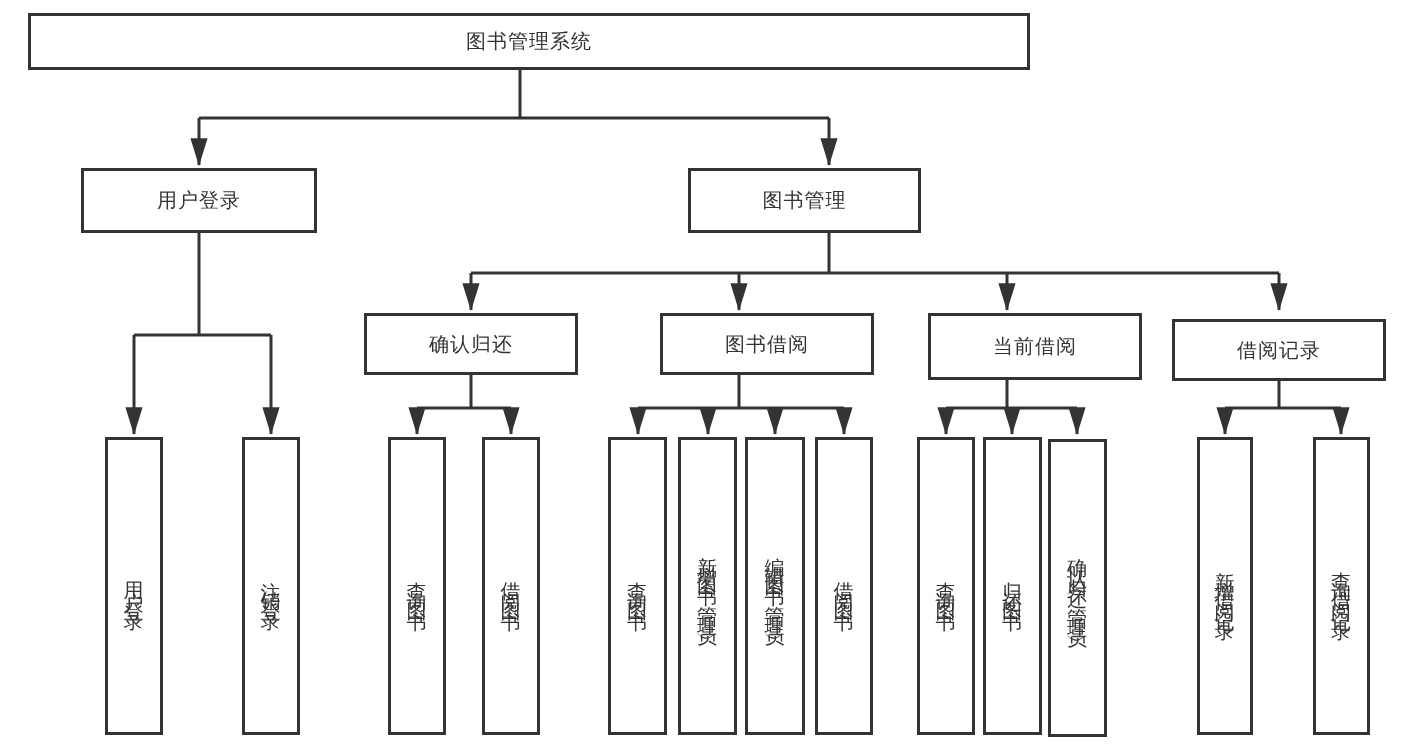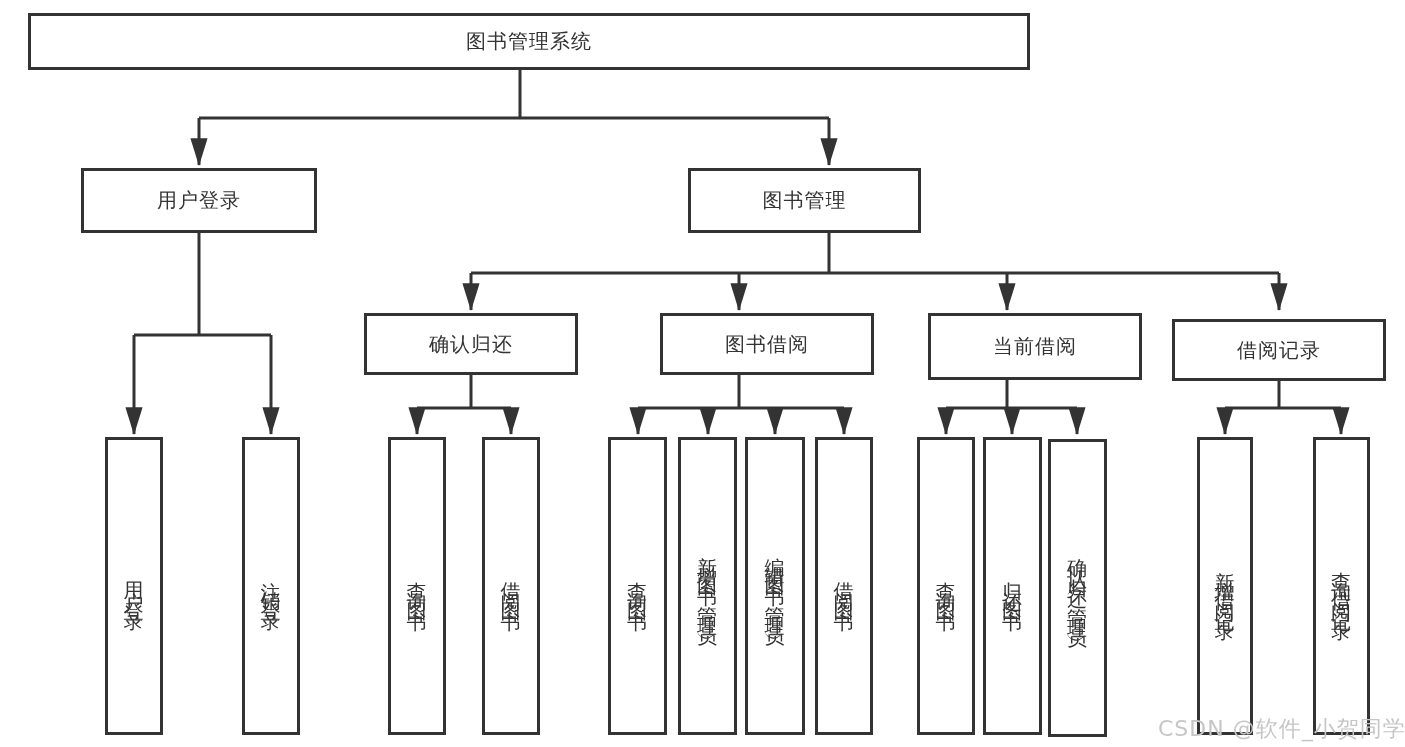--- a/index.html
+++ b/index.html
@@ -144,15 +144,14 @@
     <span>确认归还（管理员）</span>
     </div>
 
   <div class="node vnode" style="left:1197px; top:437px; width:56px; height:298px;">
     <span>新增借阅记录</span>
     </div>
   <div class="node vnode" style="left:1313px; top:437px; width:57px; height:298px;">
     <span>查询借阅记录</span>
     </div>
 
-  <div class="watermark">CSDN @软件_小贺同学</div>
 
 </div>
 
 </body></html>

